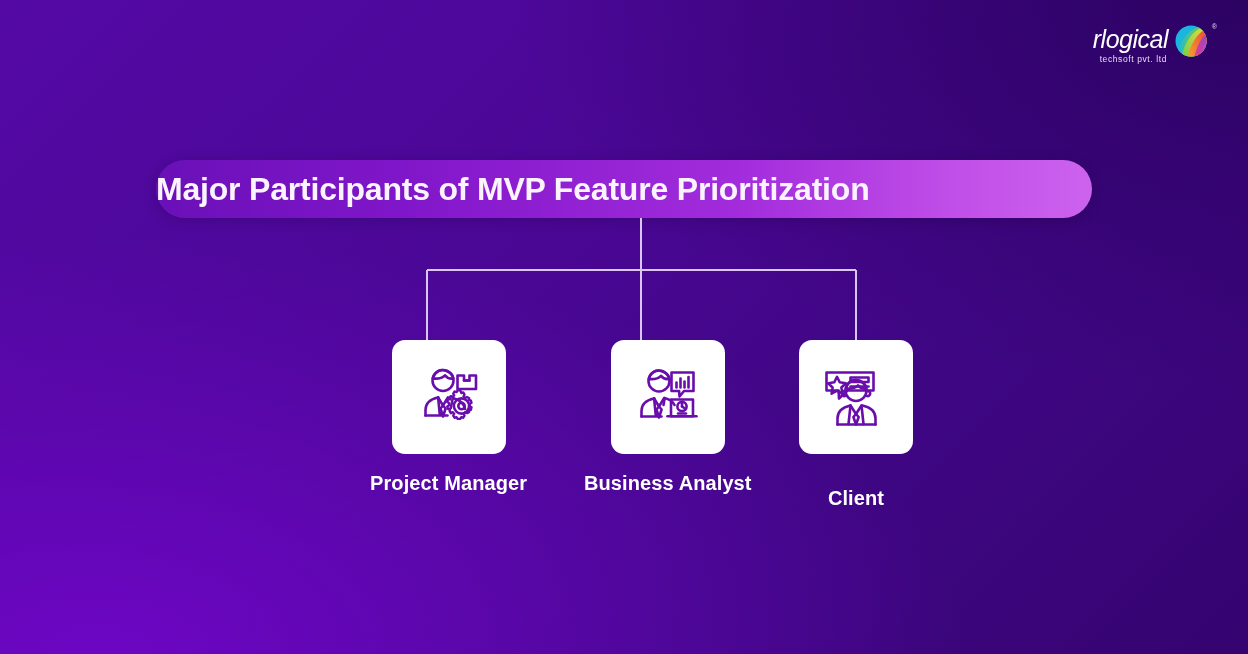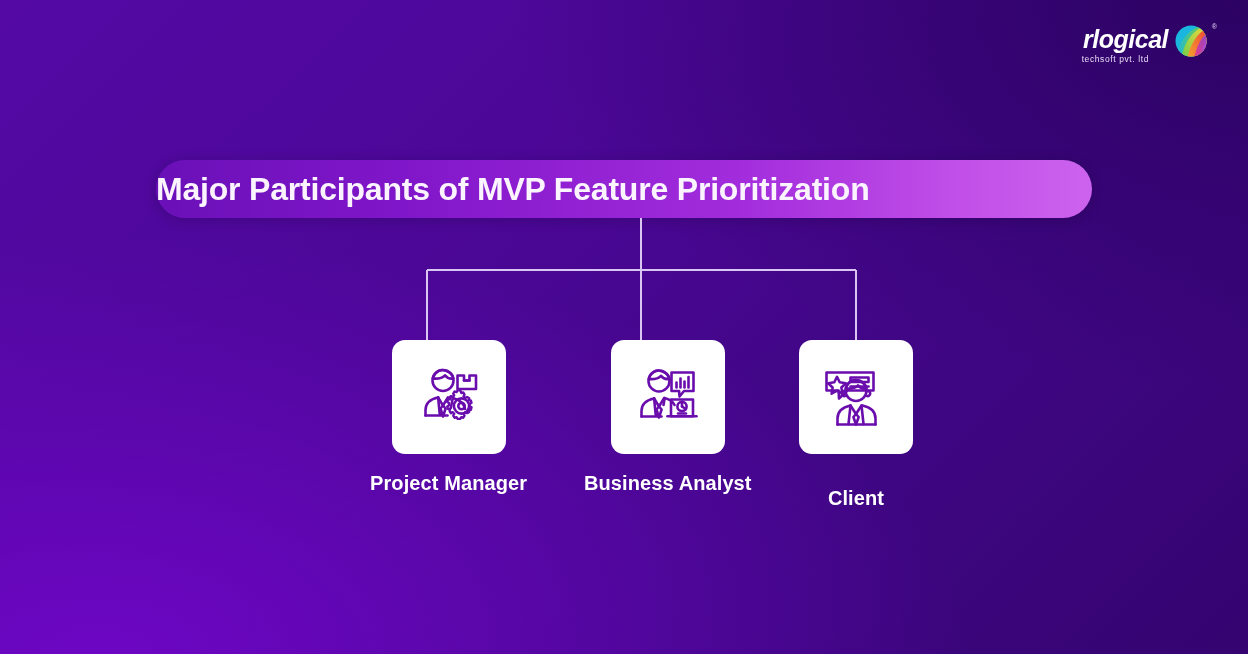--- a/index.html
+++ b/index.html
@@ -38,31 +38,31 @@
     gap:6px;
   }
   .logo-textwrap {
     display:flex;
     flex-direction:column;
     align-items:flex-end;
     line-height:1;
   }
   .logo-word {
     font-size:25px;
-    font-weight:bold;
+    font-weight:normal;
     color:#ffffff;
     letter-spacing:-0.5px;
     font-style:italic;
   }
   .logo-sub {
     font-size:8.5px;
     color:#e9dcf7;
     letter-spacing:0.6px;
     margin-top:3px;
-    margin-right:19px;
+    margin-right:1px;
   }
   .logo-mark {
     position:relative;
     width:34px;
     height:34px;
     margin-bottom:9px;
   }
   .logo-tm {
     position:absolute;
     top:-1px;

